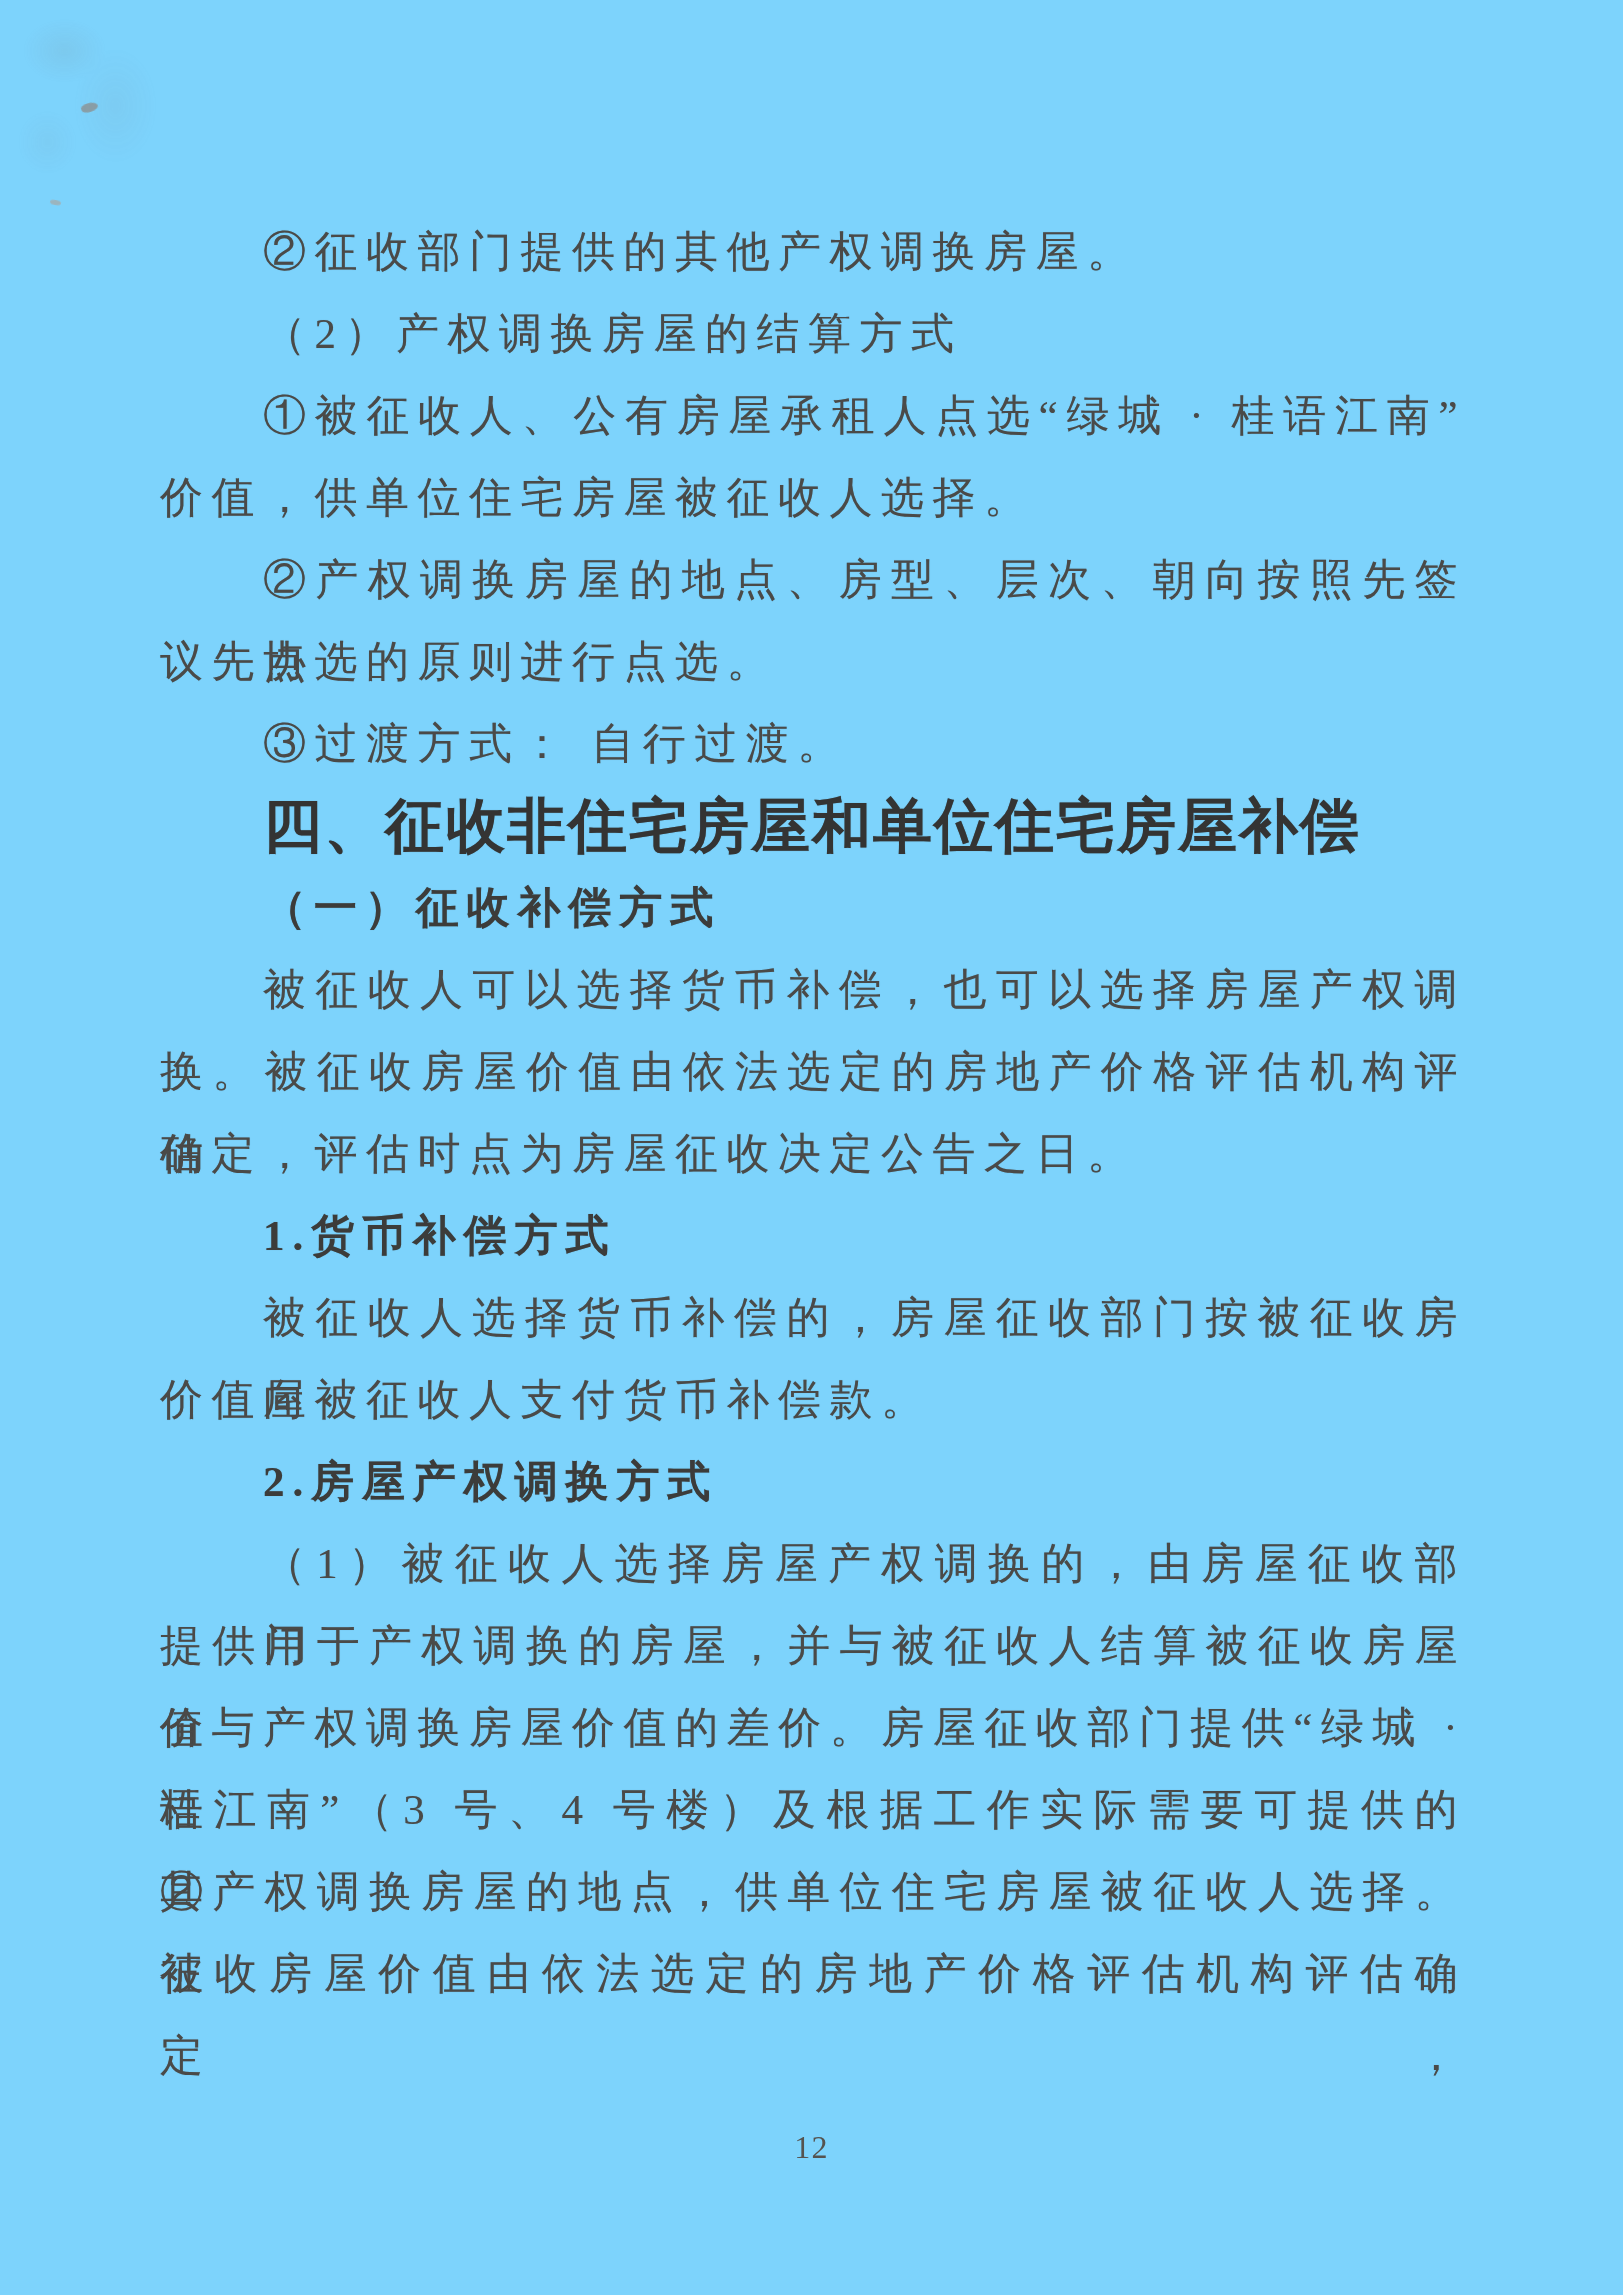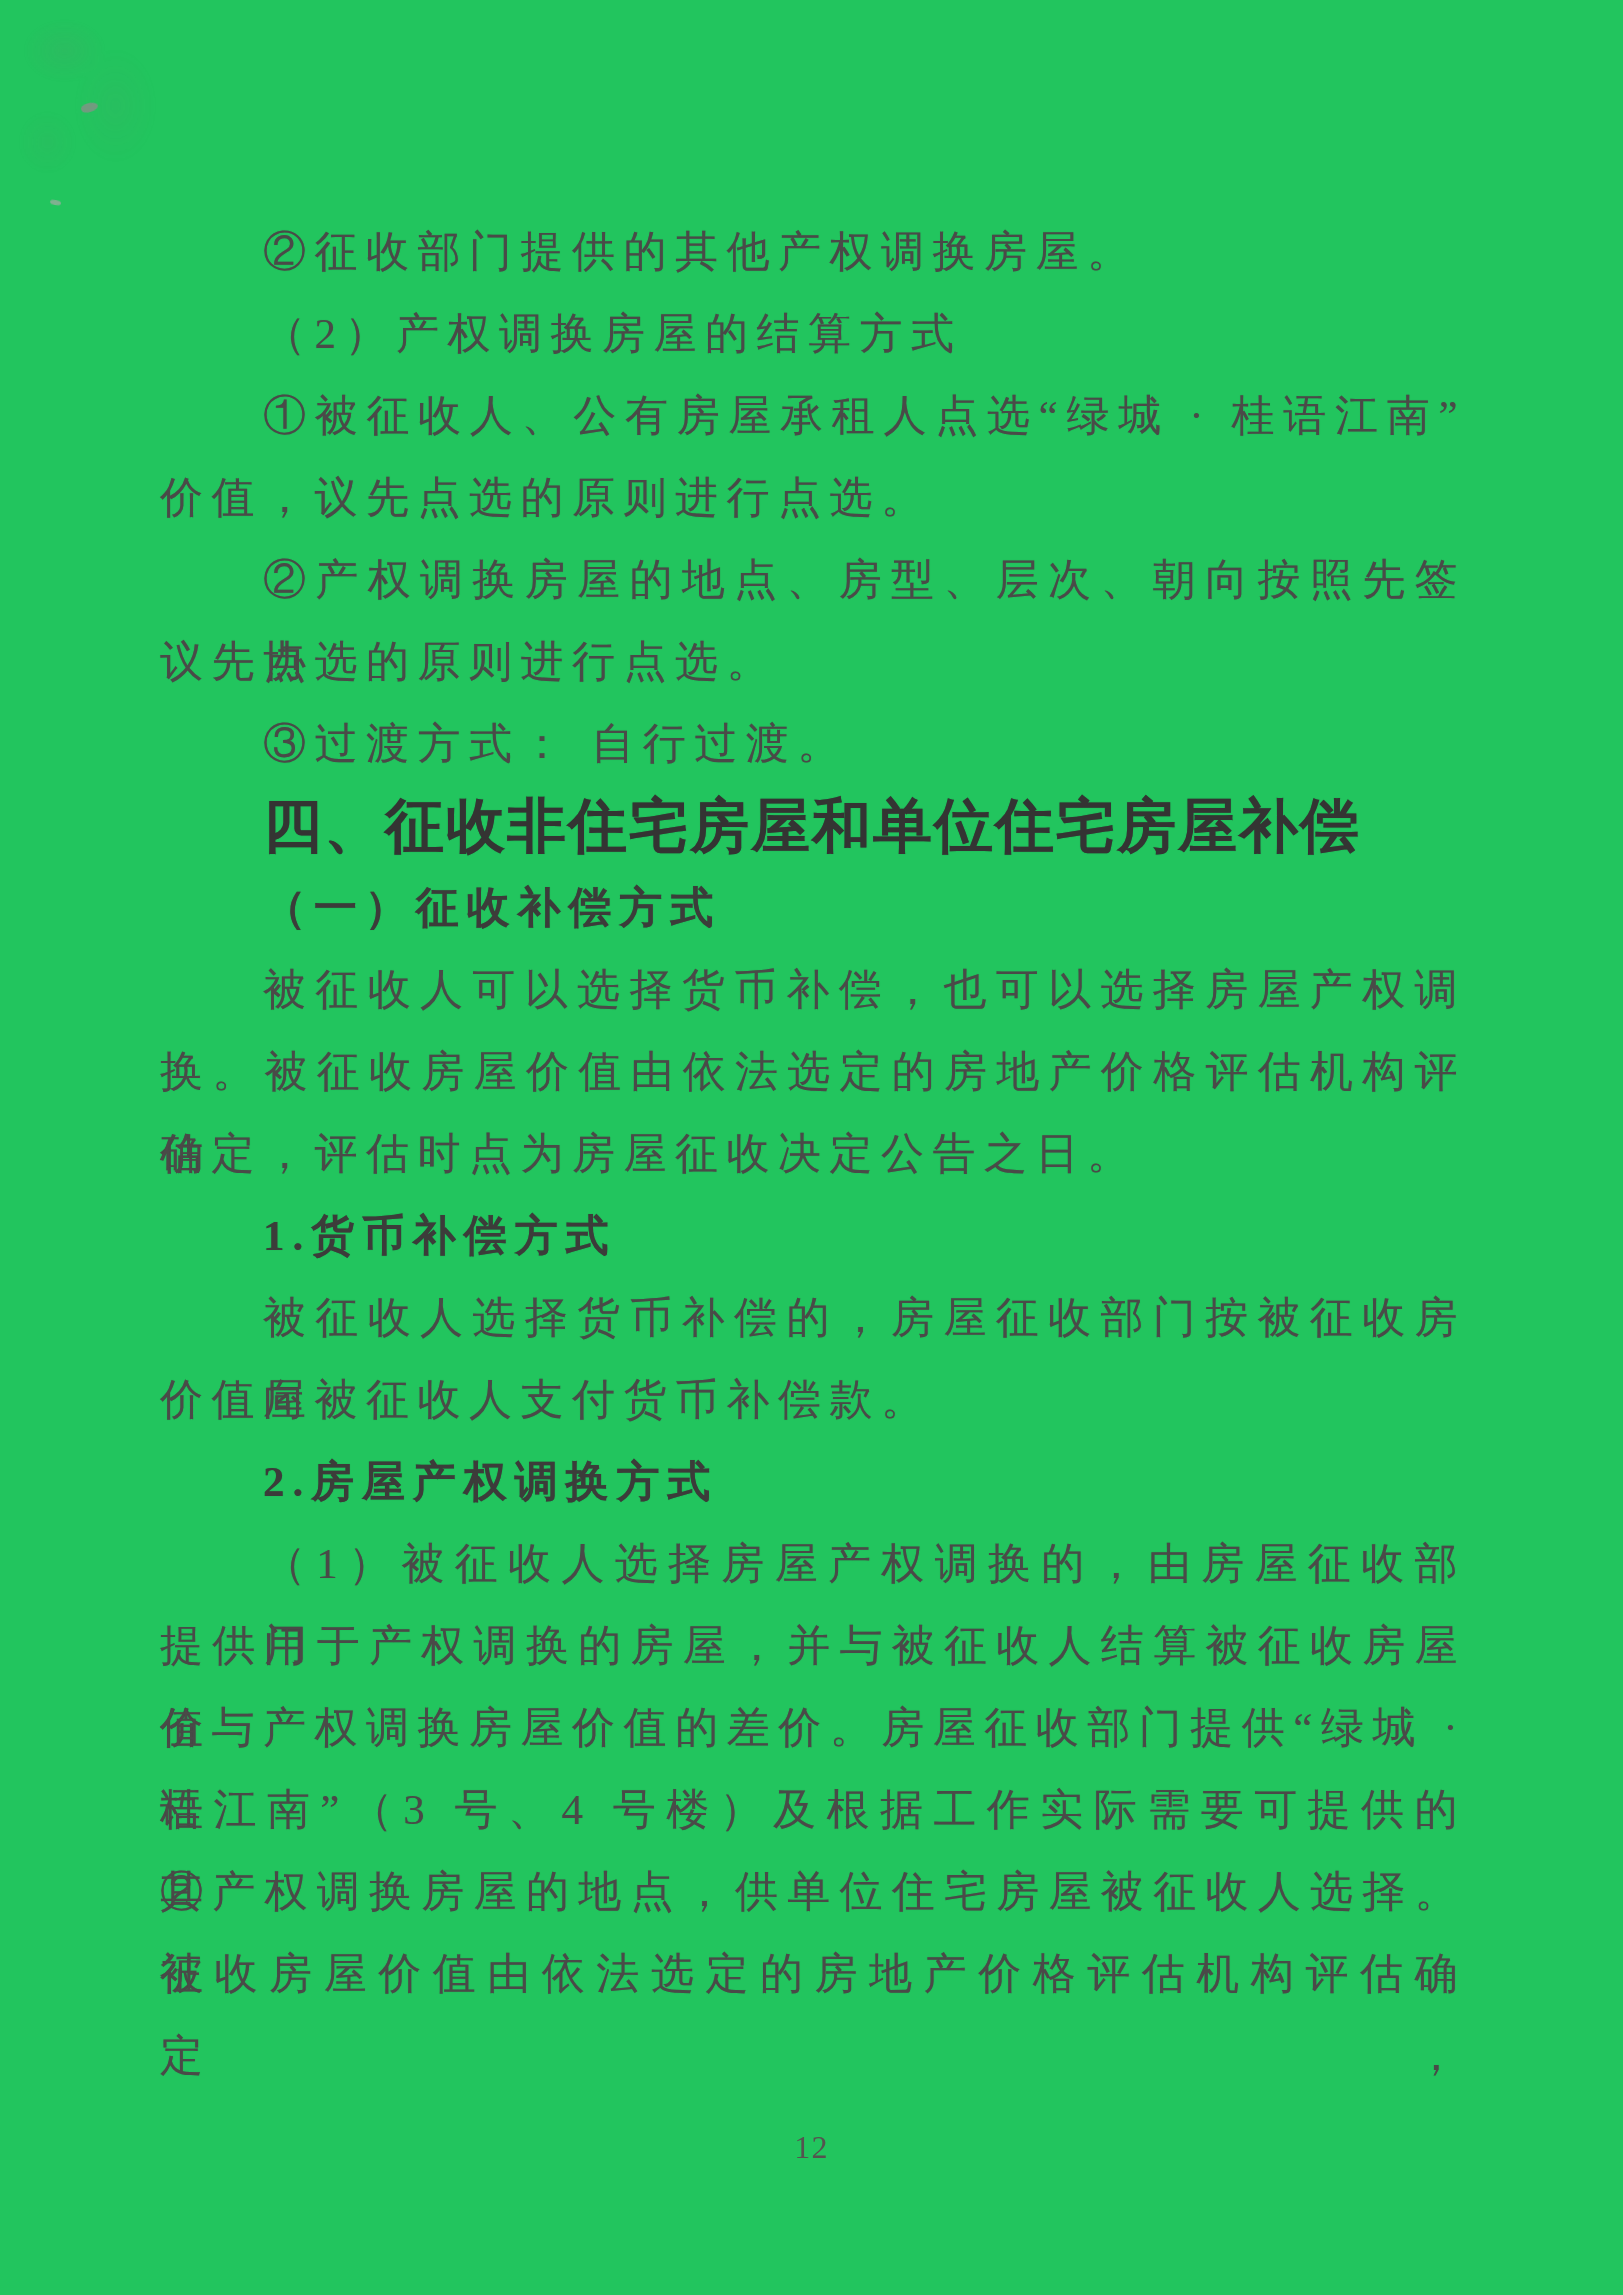--- a/index.html
+++ b/index.html
@@ -5,21 +5,21 @@
   html, body {
     margin: 0;
     padding: 0;
     background: #e8e8e8;
   }
   .page {
     position: relative;
     width: 1623px;
     height: 2295px;
     margin: 0 auto;
-    background: #22c55e;
+    background: #7dd3fc;
     overflow: hidden;
     font-family: "Liberation Serif", "DejaVu Serif", serif;
   }
 
   
   .smudge {
     position: absolute;
     left: 5.2px;
     top: 5.2px;
     width: 170px;
@@ -115,21 +115,21 @@
 <div class="page">
 
   <div class="smudge"></div>
   <div class="fleck-1"></div>
   <div class="fleck-2"></div>
 
   <main class="doc">
     <div class="ln indent">②征收部门提供的其他产权调换房屋。</div>
     <div class="ln indent">（2）产权调换房屋的结算方式</div>
     <div class="ln just indent">①被征收人、公有房屋承租人点选“绿城 · 桂语江南”</div>
-    <div class="ln">价值，议先点选的原则进行点选。</div>
+    <div class="ln">价值，供单位住宅房屋被征收人选择。</div>
     <div class="ln just indent">②产权调换房屋的地点、房型、层次、朝向按照先签协</div>
     <div class="ln">议先点选的原则进行点选。</div>
     <div class="ln indent">③过渡方式： 自行过渡。</div>
     <div class="ln h1 indent">四、征收非住宅房屋和单位住宅房屋补偿</div>
     <div class="ln h2 indent">（一）征收补偿方式</div>
     <div class="ln just indent">被征收人可以选择货币补偿，也可以选择房屋产权调</div>
     <div class="ln just">换。被征收房屋价值由依法选定的房地产价格评估机构评估</div>
     <div class="ln">确定，评估时点为房屋征收决定公告之日。</div>
     <div class="ln h3 indent">1.货币补偿方式</div>
     <div class="ln just indent">被征收人选择货币补偿的，房屋征收部门按被征收房屋</div>

